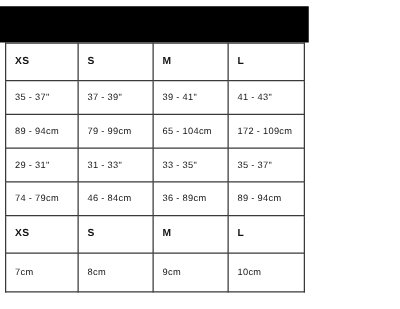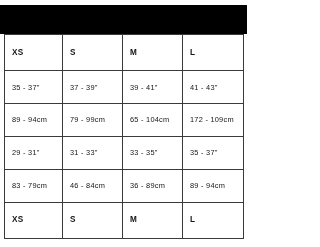--- a/index.html
+++ b/index.html
@@ -37,21 +37,21 @@
   .table-wrap {
     position: absolute;
     left: 4px;
     top: 34px;
     width: 239px;
     height: 205px;
   }
 
   table.size-table {
     width: 239px;
-    height: 205px;
+    height: 183px;
     border-collapse: collapse;
     table-layout: fixed;
   }
 
   table.size-table td {
     border: 1px solid #3a3a3a;
     padding: 0 0 0 7px;
     vertical-align: middle;
     background: #ffffff;
     color: #141414;
@@ -153,21 +153,21 @@
           <td>
               <span class="cell-text">33 - 35"</span>
             </td>
           <td>
               <span class="cell-text">35 - 37"</span>
             </td>
         </tr>
 
         <tr class="data-row">
           <td>
-              <span class="cell-text">83 - 79cm</span>
+              <span class="cell-text">74 - 79cm</span>
             </td>
           <td>
               <span class="cell-text">46 - 84cm</span>
             </td>
           <td>
               <span class="cell-text">36 - 89cm</span>
             </td>
           <td>
               <span class="cell-text">89 - 94cm</span>
             </td>
@@ -181,18 +181,32 @@
               <span class="cell-text">S</span>
             </td>
           <td>
               <span class="cell-text">M</span>
             </td>
           <td>
               <span class="cell-text">L</span>
             </td>
         </tr>
 
+        <tr class="last-row">
+          <td>
+              <span class="cell-text">7cm</span>
+            </td>
+          <td>
+              <span class="cell-text">8cm</span>
+            </td>
+          <td>
+              <span class="cell-text">9cm</span>
+            </td>
+          <td>
+              <span class="cell-text">10cm</span>
+            </td>
+        </tr>
 
       </tbody>
     </table>
   </div>
 
 </div>
 
 </body></html>

